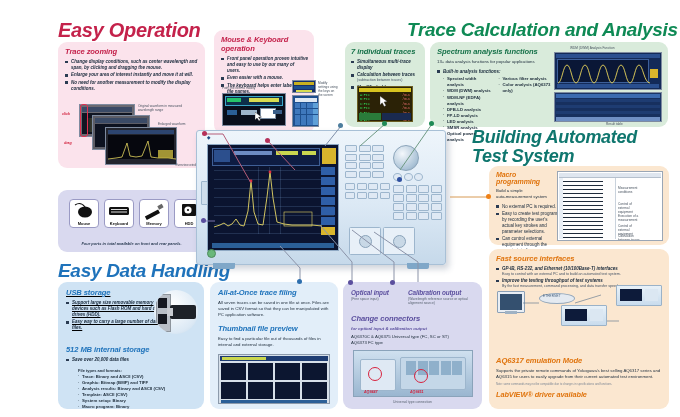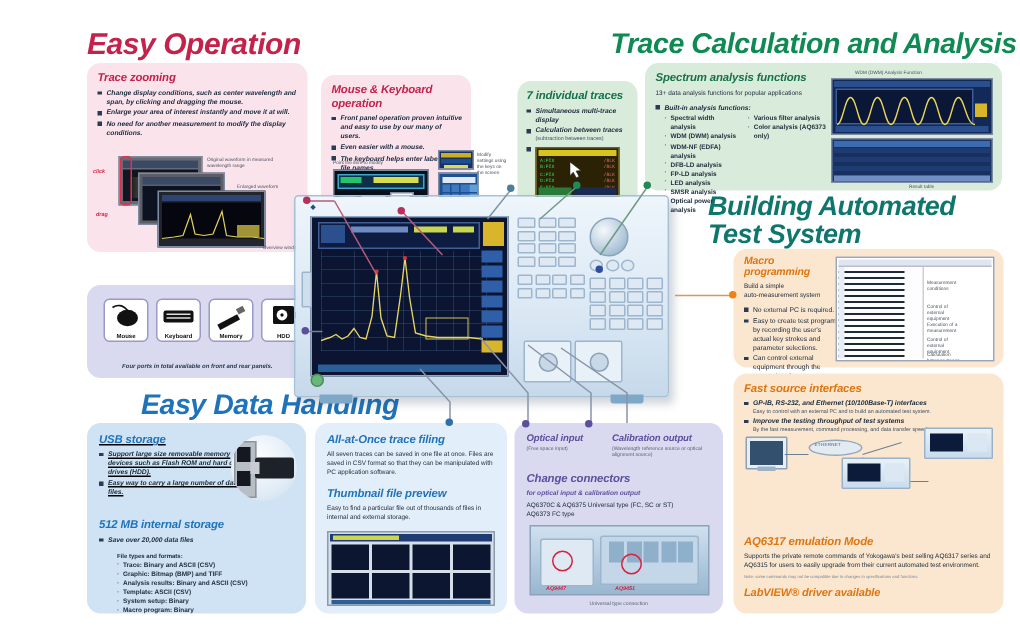--- a/index.html
+++ b/index.html
@@ -13,21 +13,21 @@
 
   
   .h-main{
     position:absolute;font-style:italic;font-weight:bold;
     letter-spacing:-0.3px;line-height:1.05;
   }
   #h-easy-op{left:58px;top:20px;font-size:20px;color:#c4224b;}
   #h-trace-calc{left:407px;top:20px;font-size:19px;color:#0f8a55;}
   #h-usb{left:62px;top:168px;font-size:19px;color:#5b4f9e;}
   #h-build{left:472px;top:128px;font-size:18px;color:#0f766e;}
-  #h-easy-data{left:58px;top:261px;font-size:19px;color:#1f73bb;margin-left:36px;}
+  #h-easy-data{left:58px;top:261px;font-size:19px;color:#1f73bb;}
 
   
   .panel{position:absolute;border-radius:9px;box-sizing:border-box;}
   .pink{background:#fbe3ec;}
   .green{background:#d9ebdb;}
   .blue{background:#cfe3f4;}
   .lblue{background:#e2eef9;}
   .orange{background:#fbe7d0;}
   .lpurple{background:#d9d9ef;}
 
@@ -127,21 +127,21 @@
       <div style="position:absolute;right:3px;bottom:6px;width:15px;height:8px;background:#c8b840;opacity:.8;"></div>
     </div>
     <div style="position:absolute;left:22px;top:62px;width:6px;height:31px;border:1px solid #e03050;border-radius:3px;"></div>
     <div class="redlbl" style="position:absolute;left:4px;top:70px;">click</div>
     <div class="redlbl" style="position:absolute;left:6px;top:99px;">drag</div>
     <div class="tiny" style="position:absolute;left:80px;top:62px;width:60px;">Original waveform in measured wavelength range</div>
     <div class="tiny" style="position:absolute;left:100px;top:80px;width:42px;">Enlarged waveform</div>
     <div class="tiny" style="position:absolute;right:5px;bottom:1px;">Overview window</div>
   </div>
 
-  <div class="panel pink" style="left:214px;top:50px;width:100px;height:104px;">
+  <div class="panel pink" style="left:214px;top:30px;width:100px;height:104px;">
     <div style="padding:5px 6px 0 7px;">
       <div class="p-title t-pink">Mouse &amp; Keyboard operation</div>
       <ul class="bl">
         <li>Front panel operation proven intuitive and easy to use by our many of users.</li>
         <li>Even easier with a mouse.</li>
         <li>The keyboard helps enter labels and file names.</li>
       </ul>
     </div>
     <div class="tiny" style="position:absolute;left:8px;top:56px;">Point the item to modify</div>
     <div class="shot scr-dark" style="left:8px;top:63px;width:64px;height:33px;">
@@ -178,21 +178,21 @@
           <b style="background:#3f78bd;"></b>
           <b style="background:#5fa0d8;"></b>
         <b style="background:#3f78bd;"></b>
           <b style="background:#3f78bd;"></b>
           <b style="background:#3f78bd;"></b>
           <b style="background:#5fa0d8;"></b>
       </div>
     </div>
   </div>
 
-  <div class="panel green" style="left:345px;top:42px;width:80px;height:85px;margin-top:12px;">
+  <div class="panel green" style="left:345px;top:42px;width:80px;height:85px;">
     <div style="padding:5px 5px 0 6px;">
       <div class="p-title t-green">7 individual traces</div>
       <ul class="bl">
         <li><span>Simultaneous multi-trace display</span></li>
         <li><span>Calculation between traces</span><span class="sub">(subtraction between traces)</span></li>
         <li><span>Max/Min hold</span></li>
       </ul>
     </div>
     <div class="shot scr-amber" style="left:12px;top:44px;width:56px;height:36px;background:#2b2206;border-color:#6b5e22;">
       <div style="position:absolute;left:1px;top:1px;right:1px;height:4px;background:#d8c420;"></div>

